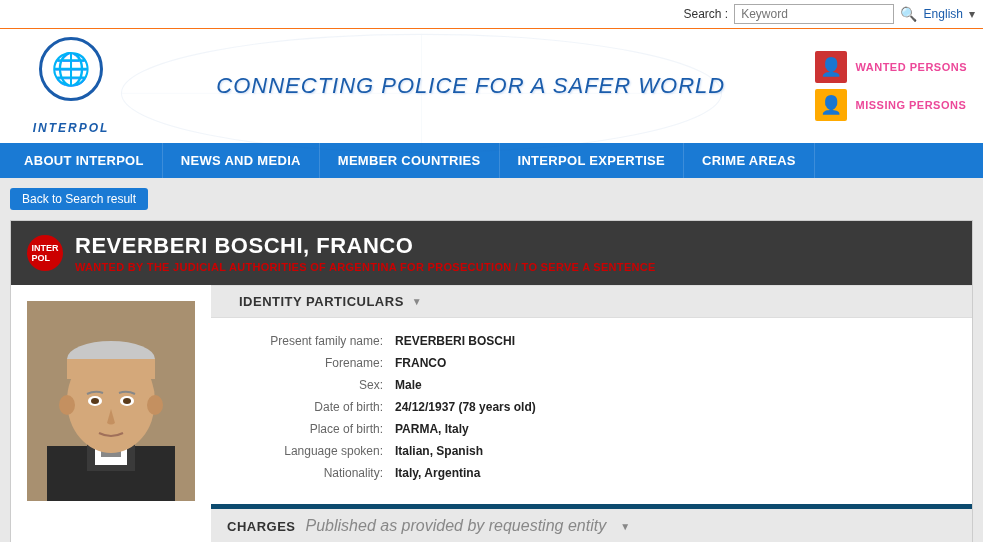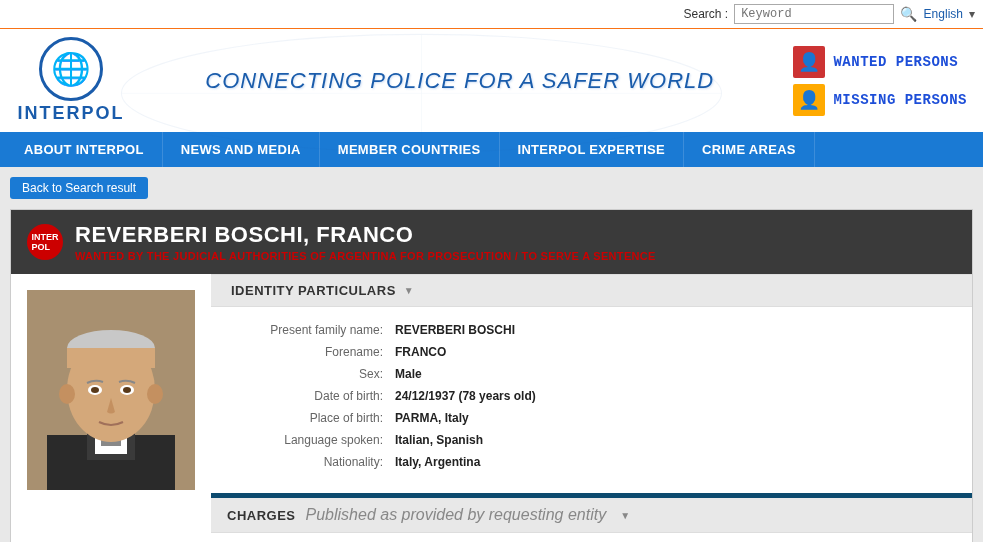--- a/index.html
+++ b/index.html
@@ -14,21 +14,20 @@
       padding: 4px 8px;
       border-bottom: 1px solid #f97316;
     }
     .search-area { display: flex; align-items: center; gap: 6px; font-size: 12px; color: #333; }
     .search-area input {
       border: 1px solid #aaa;
       padding: 2px 6px;
       font-size: 12px;
       width: 160px;
       background: #fff;
-      font-family: Liberation Mono, monospace;
     }
     .search-icon-btn {
       background: none; border: none; cursor: pointer; font-size: 14px; color: #555;
     }
 
     
     .header {
       background: #fff;
       display: flex;
       align-items: center;
@@ -37,21 +36,21 @@
     }
     .logo-area { display: flex; flex-direction: column; align-items: center; width: 110px; }
     .logo-circle {
       width: 64px; height: 64px;
       border: 3px solid #1a5cab;
       border-radius: 50%;
       display: flex; align-items: center; justify-content: center;
       background: #fff;
       position: relative;
     }
-    .logo-name { font-size: 18px; font-weight: bold; color: #1a5cab; letter-spacing: 2px; margin-top: 2px; }
+    .logo-name { font-size: 12px; font-weight: bold; color: #1a5cab; letter-spacing: 2px; margin-top: 20px; font-style: italic; }
     .header-title {
       flex: 1;
       text-align: center;
       font-size: 22px;
       color: #1a5cab;
       font-style: italic;
       letter-spacing: 1px;
       text-shadow: 1px 1px 2px rgba(100,150,220,0.3);
     }
     .header-right {
@@ -67,25 +66,24 @@
       width: 32px; height: 32px;
       background: #cc3333;
       border-radius: 2px;
       display: flex; align-items: center; justify-content: center;
       font-size: 16px;
       color: #fff;
       position: relative;
     }
     .person-icon.missing { background: #ffaa00; }
     .header-right-label {
-      font-size: 14px;
-      font-weight: bold;
-      color: #1d4ed8;
+      font-size: 11px;
+      font-weight: bold;
+      color: #ec4899;
       letter-spacing: 0.5px;
-      font-family: Liberation Mono, monospace;
     }
 
     
     .nav {
       background: #1a7ad4;
       display: flex;
       align-items: stretch;
     }
     .nav-item {
       color: #fff;
@@ -175,21 +173,21 @@
     }
 
     .details-col {
       flex: 1;
       padding: 0;
     }
 
     
     .section-header {
       background: #e8e8e8;
-      padding: 8px 20px;
+      padding: 8px 28px;
       font-size: 13px;
       font-weight: bold;
       color: #333;
       letter-spacing: 0.5px;
       border-top: 1px solid #ddd;
       border-bottom: 1px solid #ddd;
       display: flex;
       align-items: center;
     }
     .section-header-arrow {

